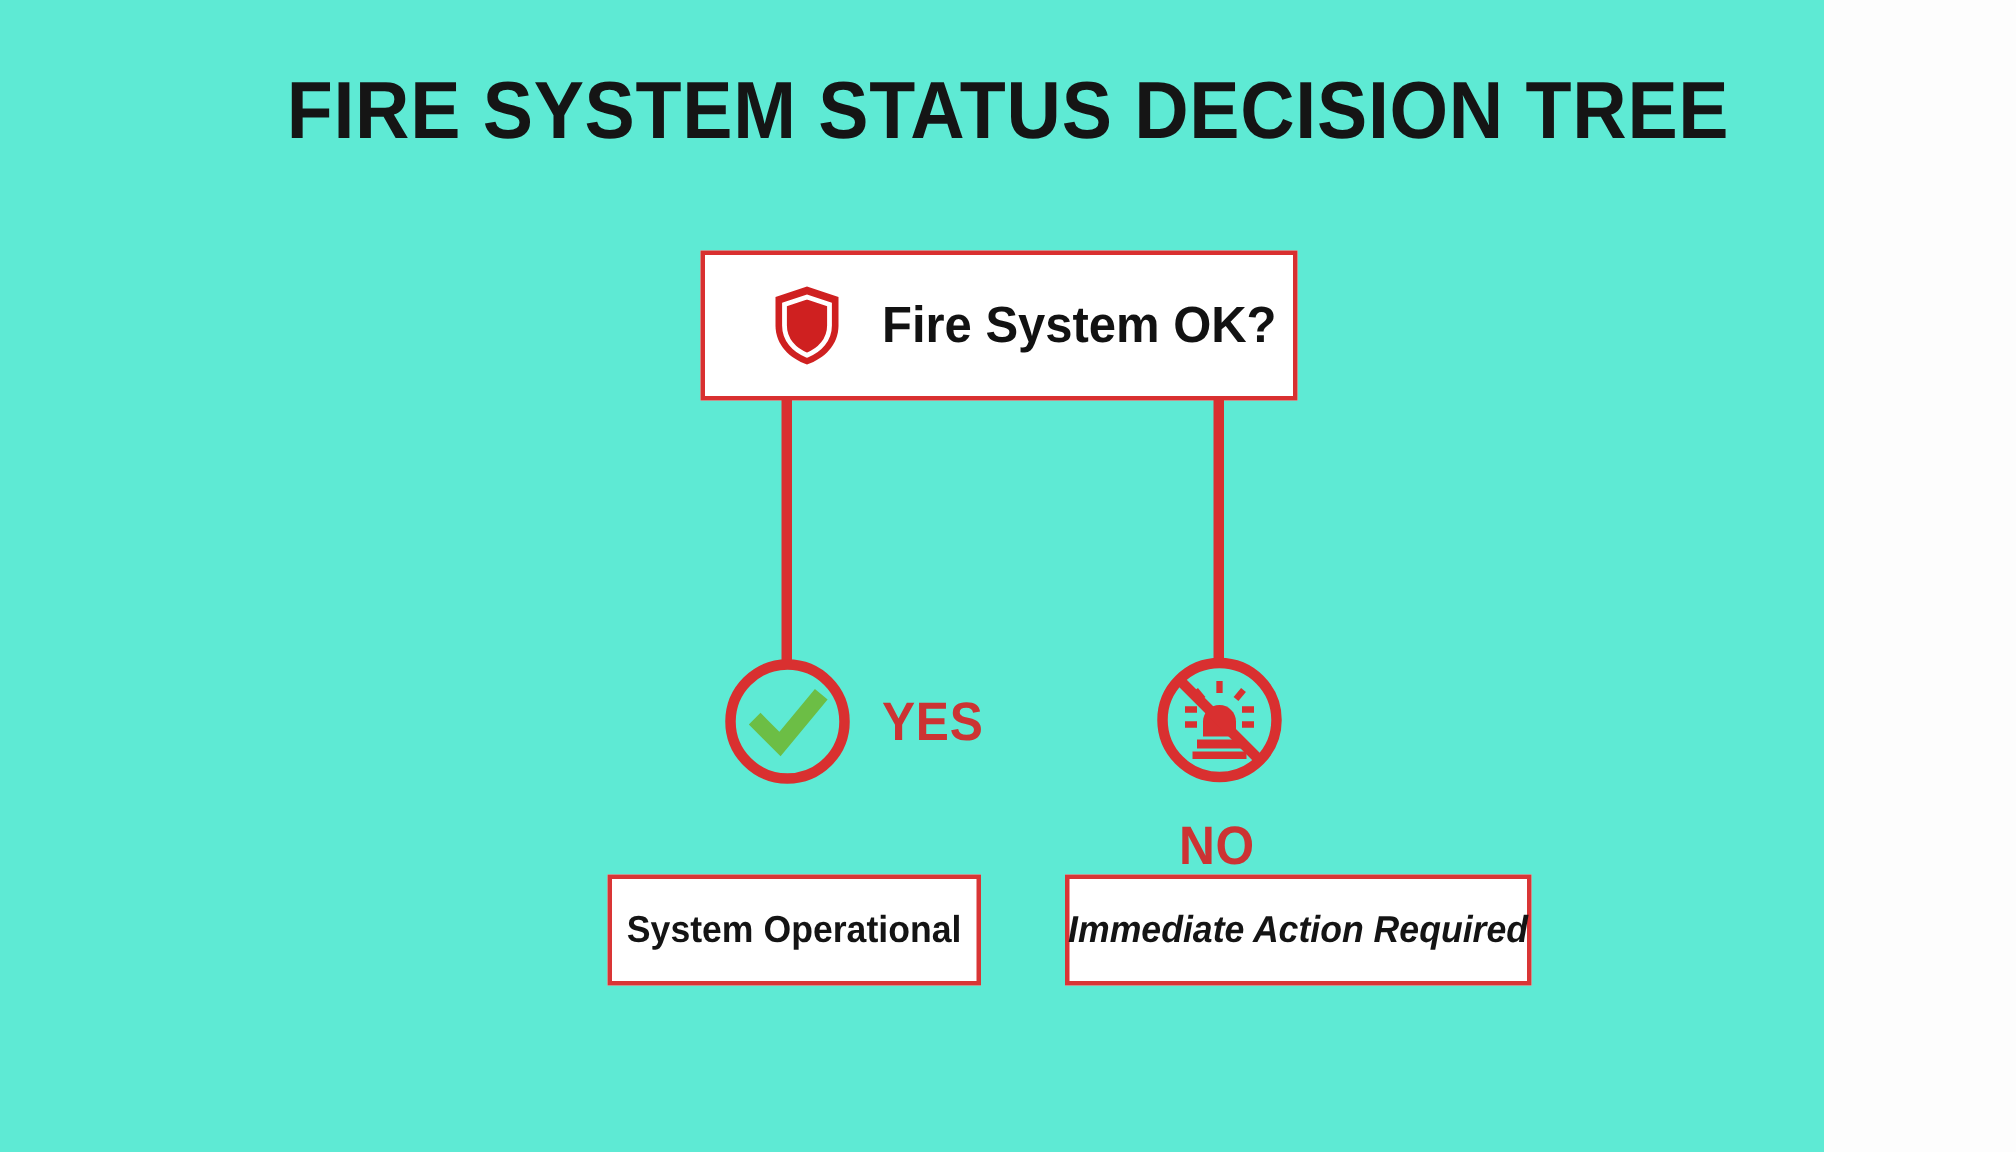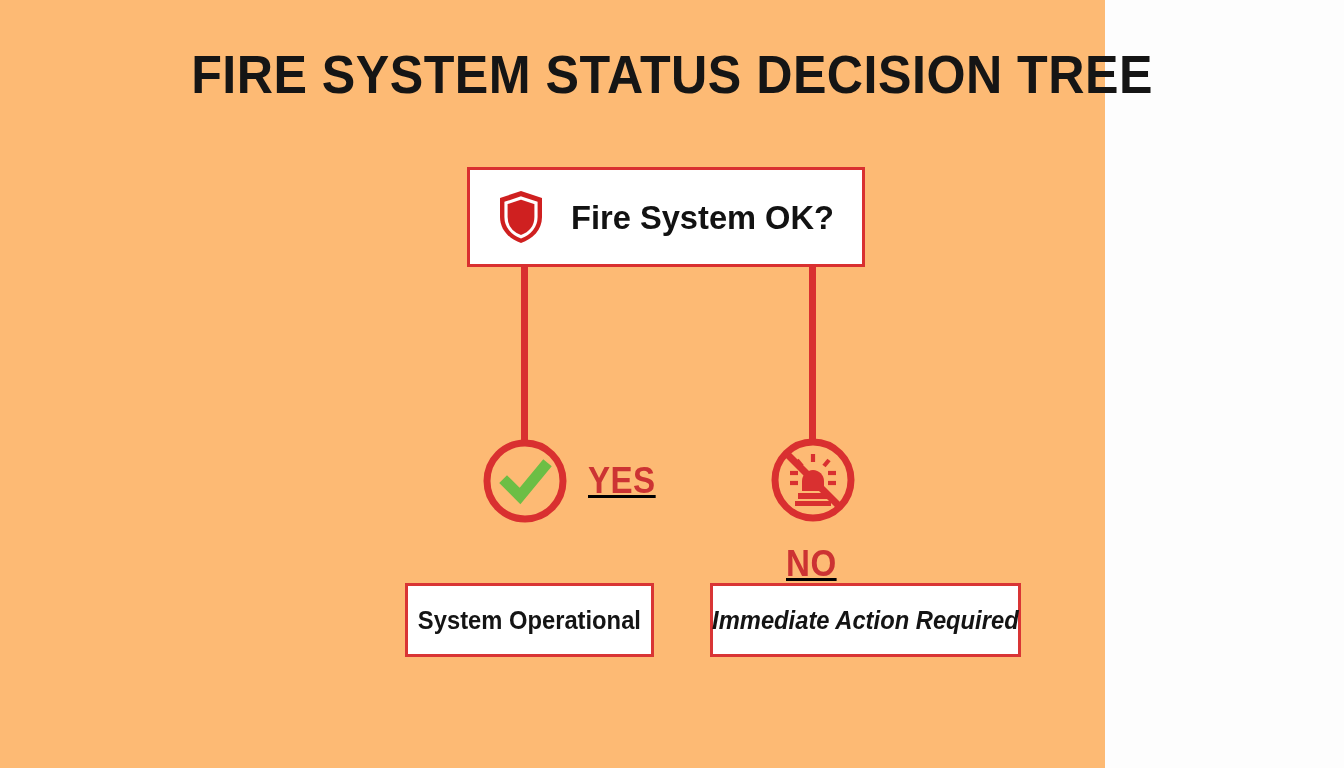--- a/index.html
+++ b/index.html
@@ -8,23 +8,23 @@
   }
   body {
     width: 1344px;
     height: 768px;
     background: #fdfdfd;
     font-family: "Liberation Sans", "DejaVu Sans", sans-serif;
     overflow: hidden;
   }
   #canvas {
     position: relative;
-    width: 1105px;
+    width: 1216px;
     height: 768px;
-    background: #fdba74;
+    background: #5eead4;
   }
 
   
   #page-title {
     position: absolute;
     left: 0;
     top: 44px;
     width: 1344px;
     text-align: center;
     font-family: "Liberation Sans Narrow", "Liberation Sans", sans-serif;
@@ -43,21 +43,21 @@
     position: absolute;
     left: 467px;
     top: 167px;
     width: 398px;
     height: 100px;
     box-sizing: border-box;
     border: 3px solid #d93030;
     background: #ffffff;
     display: flex;
     align-items: center;
-    justify-content: center;
+    justify-content: flex-end;
     gap: 26px;
     padding-left: 10px;
   }
   #root-node .shield-wrap {
     width: 48px;
     height: 56px;
     flex: 0 0 auto;
     display: block;
   }
   #root-node .node-label {
@@ -89,21 +89,20 @@
   }
 
   
   .branch {
     position: absolute;
     top: 437px;
     height: 88px;
     display: flex;
     align-items: center;
     gap: 20px;
-    text-decoration: underline;
   }
   #branch-yes { left: 482px; }
   #branch-no  { left: 770px; flex-direction: column; }
 
   .branch-icon {
     width: 86px;
     height: 86px;
     flex: 0 0 auto;
     display: block;
   }

